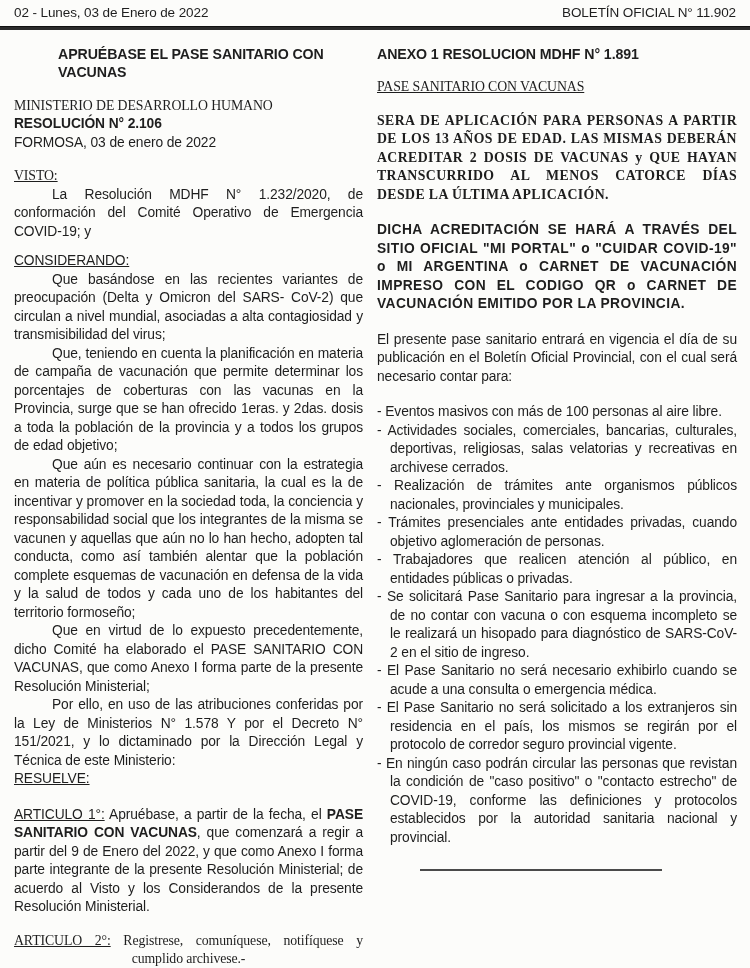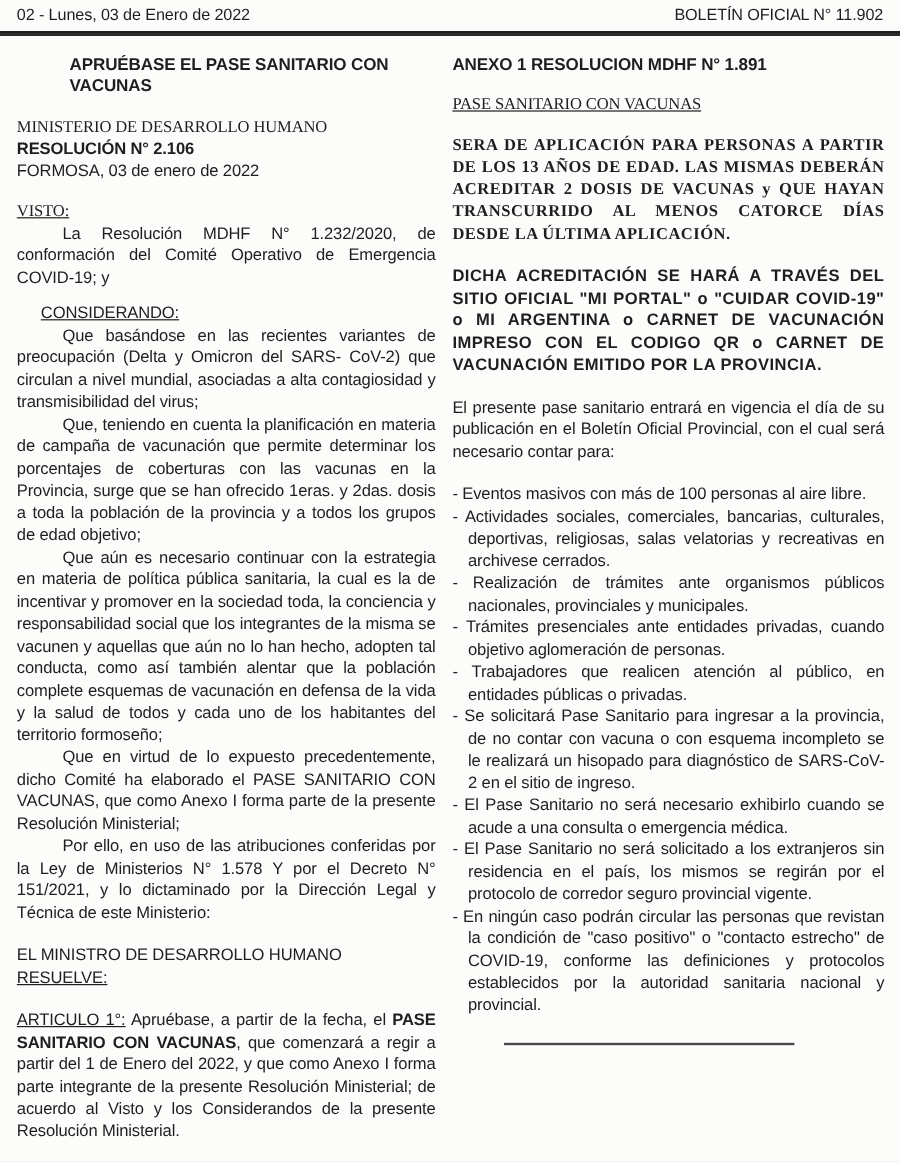--- a/index.html
+++ b/index.html
@@ -31,21 +31,21 @@
   }
   .col-l { width:349px; flex:0 0 349px; hyphens:auto; }
   .col-r { width:360px; flex:0 0 360px; hyphens:auto; }
   .b  { font-weight:bold; }
   .u  { text-decoration:underline; }
   .ctr { text-align:left; }
   .jp { text-align:justify; }
   .ind { text-indent:38px; }
   h1,h2 { font-size:14.2px; line-height:18.5px; letter-spacing:-0.1px; }
   .doc-title { font-weight:bold;margin-left:44px; }
-  .mt-s { margin-top:11px;margin-left:20px; }
+  .mt-s { margin-top:11px; }
   .mt-m { margin-top:15px;font-family:Liberation Serif, serif; }
   .mt-l { margin-top:17px; }
   .annex-bold {
     font-weight:bold;
     text-align:justify;
     letter-spacing:0.4px;
   }
   .req-list { list-style:none; }
   .req-list li {
     padding-left:13px;
@@ -83,24 +83,23 @@
       <p class="u mt-m">VISTO:</p>
       <p class="jp ind">La Resolución MDHF N° 1.232/2020, de conformación del Comité Operativo de Emergencia COVID-19; y</p>
 
       <p class="u mt-s">CONSIDERANDO:</p>
       <p class="jp ind">Que basándose en las recientes variantes de preocupación (Delta y Omicron del SARS- CoV-2) que circulan a nivel mundial, asociadas a alta contagiosidad y transmisibilidad del virus;</p>
       <p class="jp ind">Que, teniendo en cuenta la planificación en materia de campaña de vacunación que permite determinar los porcentajes de coberturas con las vacunas en la Provincia, surge que se han ofrecido 1eras. y 2das. dosis a toda la población de la provincia y a todos los grupos de edad objetivo;</p>
       <p class="jp ind">Que aún es necesario continuar con la estrategia en materia de política pública sanitaria, la cual es la de incentivar y promover en la sociedad toda, la conciencia y responsabilidad social que los integrantes de la misma se vacunen y aquellas que aún no lo han hecho, adopten tal conducta, como así también alentar que la población complete esquemas de vacunación en defensa de la vida y la salud de todos y cada uno de los habitantes del territorio formoseño;</p>
       <p class="jp ind">Que en virtud de lo expuesto precedentemente, dicho Comité ha elaborado el PASE SANITARIO CON VACUNAS, que como Anexo I forma parte de la presente Resolución Ministerial;</p>
       <p class="jp ind">Por ello, en uso de las atribuciones conferidas por la Ley de Ministerios N° 1.578 Y por el Decreto N° 151/2021, y lo dictaminado por la Dirección Legal y Técnica de este Ministerio:</p>
 
-      <p class="ctr mt-l">EL MINISTRO DE DESARROLLO HUMANO</p>
       <p class="ctr u">RESUELVE:</p>
 
-      <p class="jp mt-l"><span class="u">ARTICULO 1°:</span><span> Apruébase, a partir de la fecha, el </span><span class="b">PASE SANITARIO CON VACUNAS</span><span>, que comenzará a regir a partir del 1 de Enero del 2022, y que como Anexo I forma parte integrante de la presente Resolución Ministerial; de acuerdo al Visto y los Considerandos de la presente Resolución Ministerial.</span></p>
+      <p class="jp mt-l"><span class="u">ARTICULO 1°:</span><span> Apruébase, a partir de la fecha, el </span><span class="b">PASE SANITARIO CON VACUNAS</span><span>, que comenzará a regir a partir del 9 de Enero del 2022, y que como Anexo I forma parte integrante de la presente Resolución Ministerial; de acuerdo al Visto y los Considerandos de la presente Resolución Ministerial.</span></p>
 
       <p class="art2 mt-m"><span class="u">ARTICULO 2°:</span><span> Registrese, comuníquese, notifíquese y cumplido archivese.-</span></p>
 
     </div>
 
     <div class="col-r">
       <h2 class="b ctr">ANEXO 1 RESOLUCION MDHF N° 1.891</h2>
 
       <p class="ctr u mt-m">PASE SANITARIO CON VACUNAS</p>
 

